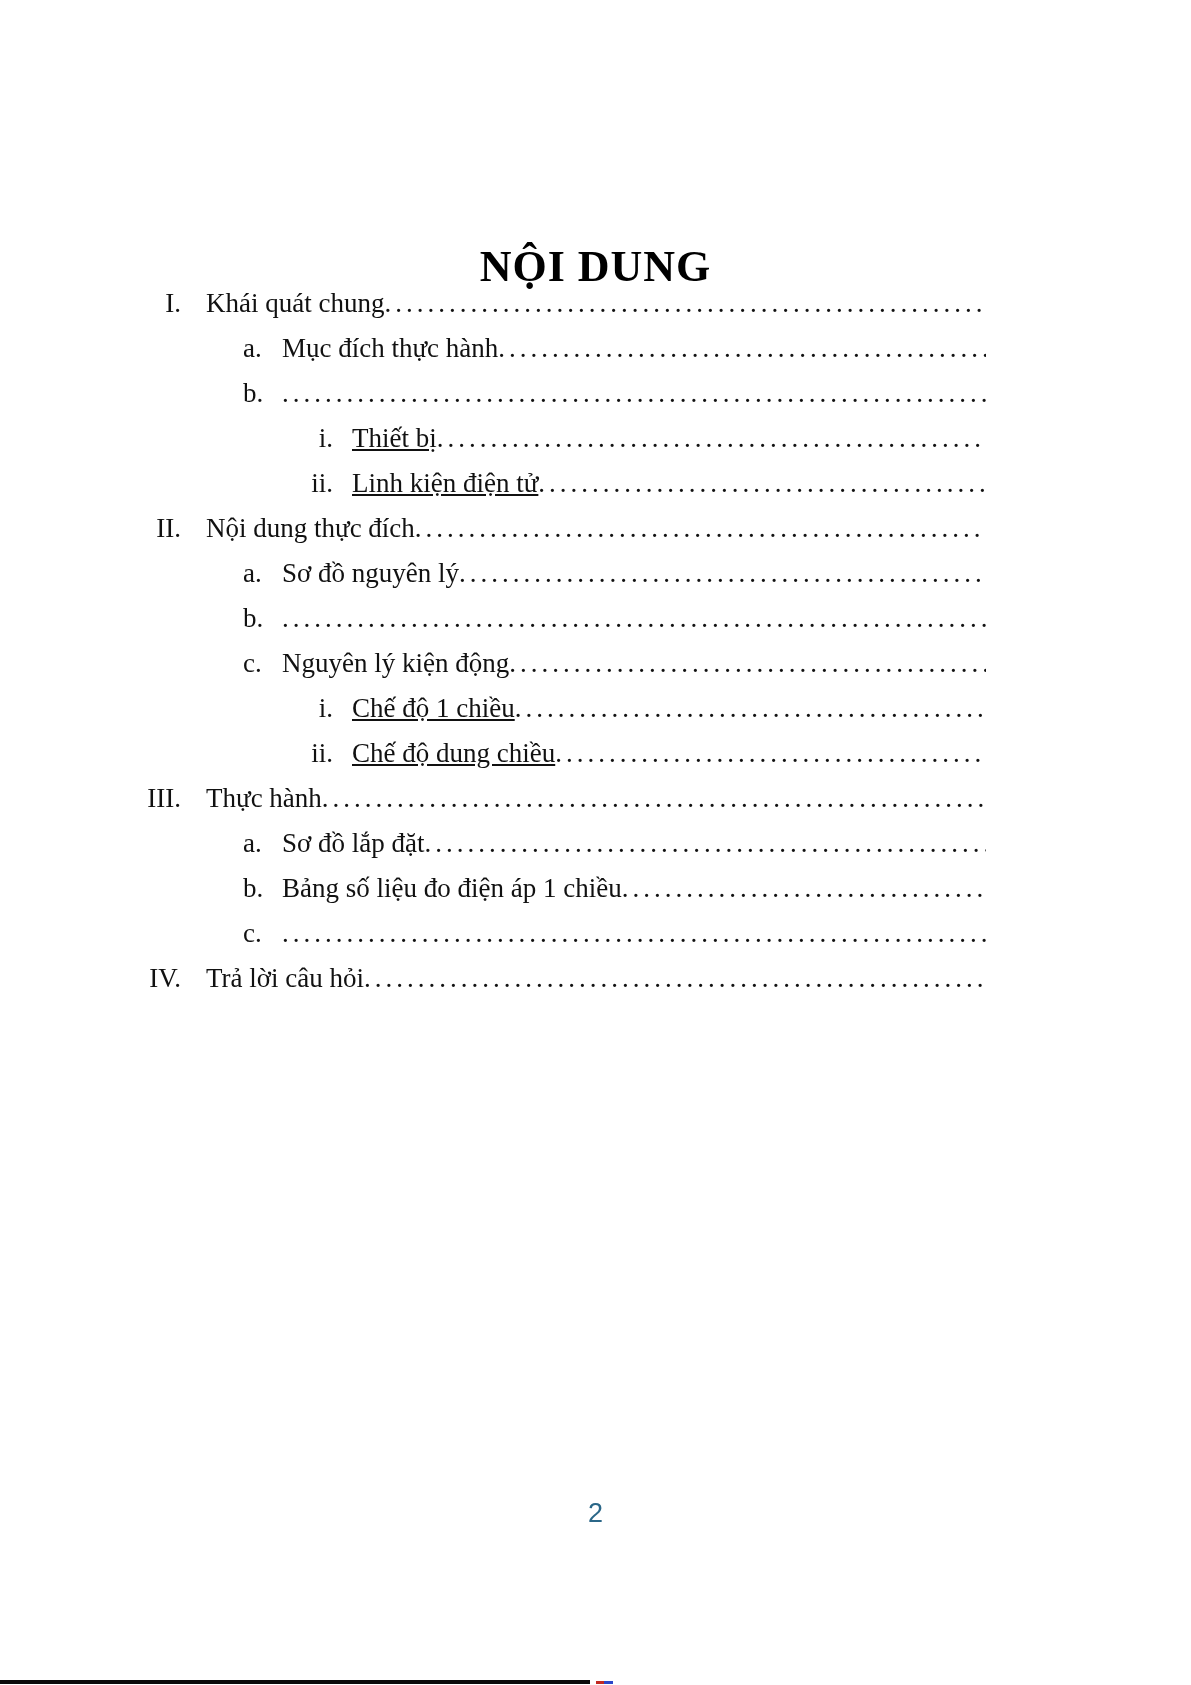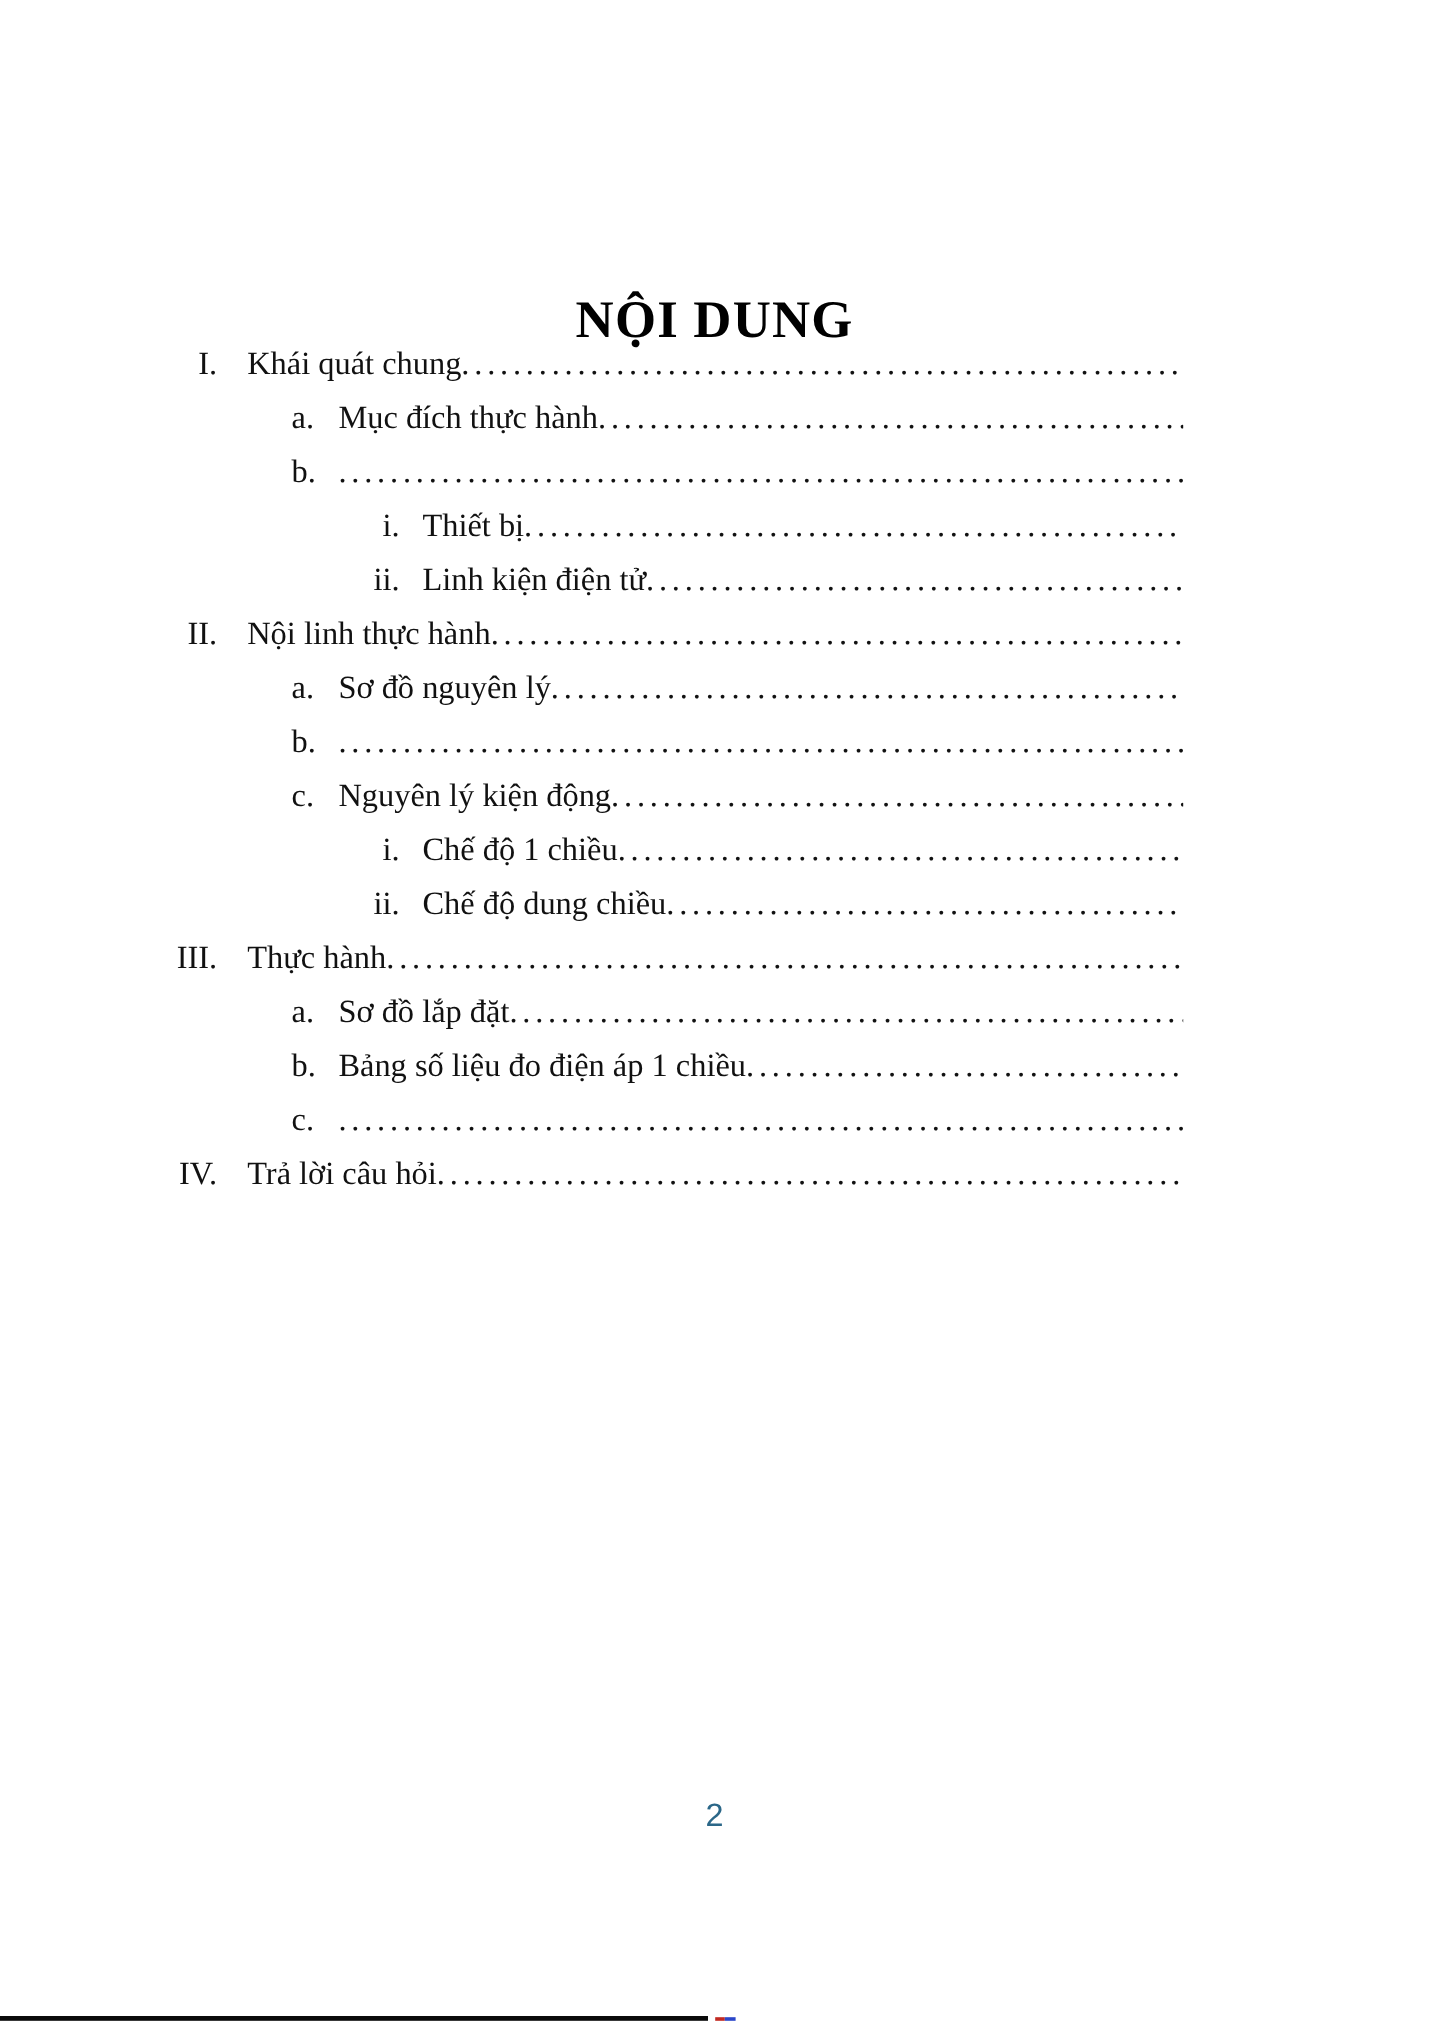--- a/index.html
+++ b/index.html
@@ -42,21 +42,21 @@
   .toc-row .dots {
     flex: 1 1 auto;
     overflow: hidden;
     white-space: nowrap;
     letter-spacing: 4px;
   }
   .lvl1 .marker { width: 61px; text-align: right; }
   .lvl1 .label  { margin-left: 25px; text-align: right; }
   .lvl2 .marker { margin-left: 123px; min-width: 39px; }
   .lvl3 .marker { margin-left: 123px; width: 90px; text-align: right; }
-  .lvl3 .label  { margin-left: 19px; }
+  .lvl3 .label  { margin-left: 19px; text-decoration: underline; }
   .page-number {
     position: absolute;
     top: 1498px;
     left: 0;
     width: 100%;
     text-align: center;
     font-family: "Liberation Sans", sans-serif;
     font-size: 27px;
   }
   .bottom-rule-black {
@@ -111,21 +111,21 @@
         <span class="label">Thiết bị</span>
         <span class="dots">............................................................................................................................................................................................................................</span>
       </div>
       <div class="toc-row lvl3">
         <span class="marker">ii.</span>
         <span class="label">Linh kiện điện tử</span>
         <span class="dots">............................................................................................................................................................................................................................</span>
       </div>
       <div class="toc-row lvl1">
         <span class="marker">II.</span>
-        <span class="label">Nội linh thực hành</span>
+        <span class="label">Nội dung thực đích</span>
         <span class="dots">............................................................................................................................................................................................................................</span>
       </div>
       <div class="toc-row lvl2">
         <span class="marker">a.</span>
         <span class="label">Sơ đồ nguyên lý</span>
         <span class="dots">............................................................................................................................................................................................................................</span>
       </div>
       <div class="toc-row lvl2">
         <span class="marker">b.</span>
         <span class="dots">............................................................................................................................................................................................................................</span>

